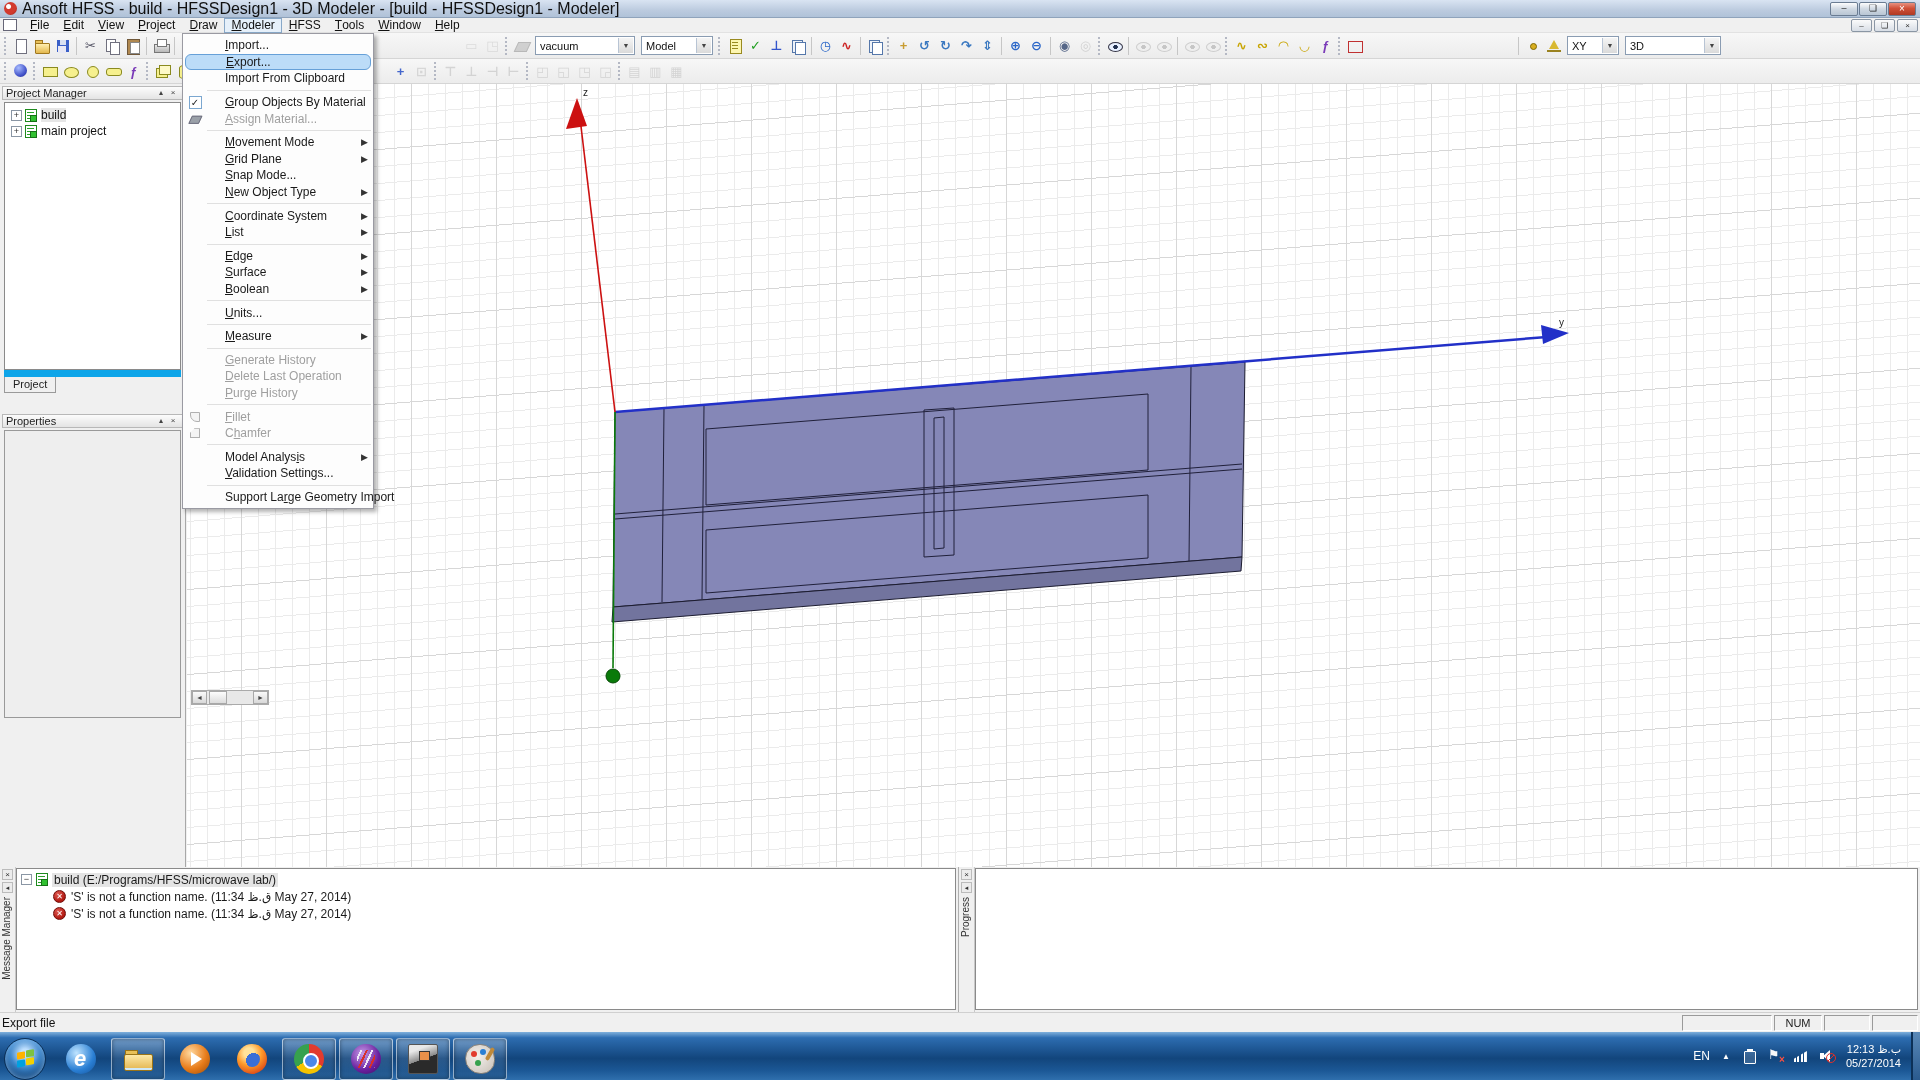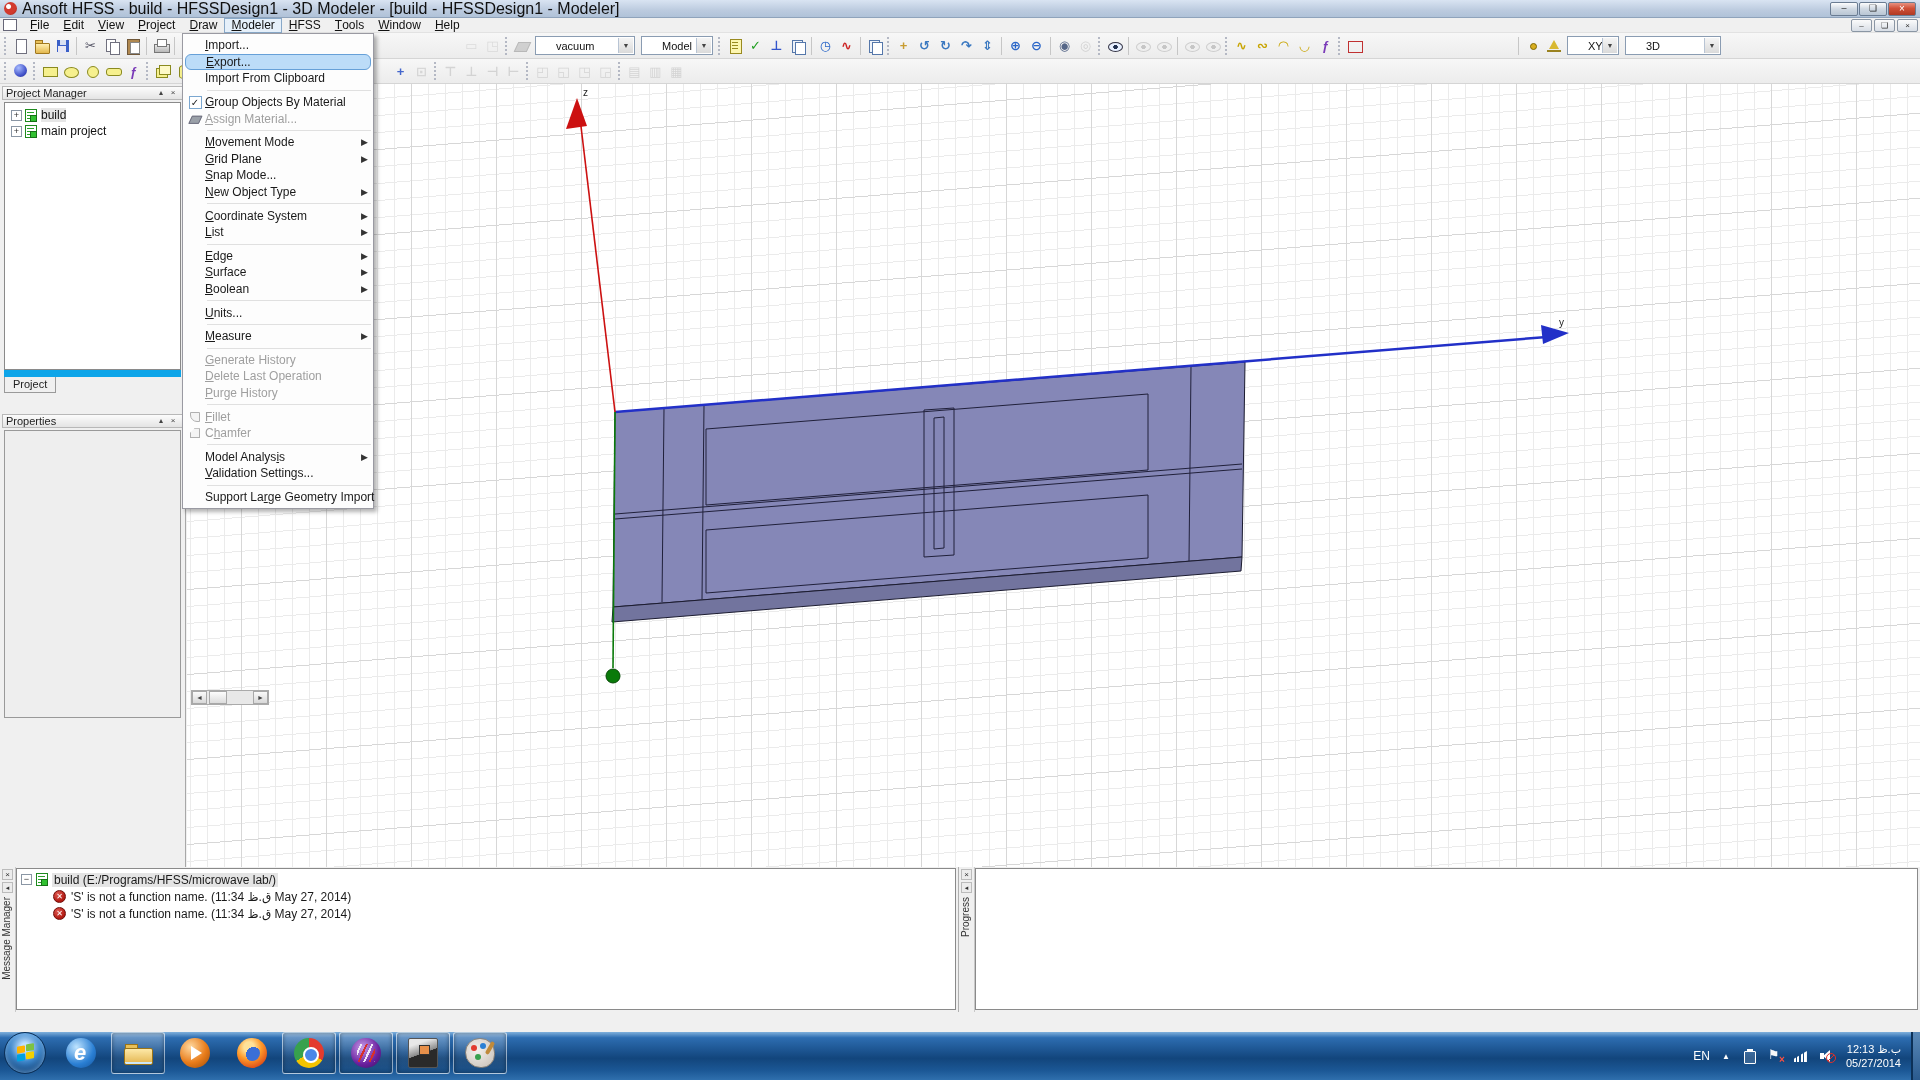--- a/index.html
+++ b/index.html
@@ -36,21 +36,21 @@
   #tb2{top:59px;height:25px;}
   .ti{width:19px;height:19px;margin:0 1px;display:flex;align-items:center;justify-content:center;
     font-size:13px;line-height:1;flex:none;}
   .ti.d{opacity:.4;filter:grayscale(1);}
   .gi{font-weight:bold;}
   .tsep{width:1px;height:18px;background:#c6c6c6;margin:0 3px;flex:none;}
   .tgrip{width:2px;height:18px;border-left:2px dotted #b4b8c4;margin:0 4px 0 2px;flex:none;}
   .tgap{flex:none;height:1px;}
   .tsel{height:19px;margin:0 3px;border:1px solid #8a9cb2;background:#fff;font-size:11px;color:#111;
     display:flex;align-items:center;padding-left:4px;position:relative;flex:none;}
-  .tsel .tselv{white-space:nowrap;margin-left:16px;}
+  .tsel .tselv{white-space:nowrap;}
   .tsel .arr{position:absolute;right:1px;top:1px;bottom:1px;width:15px;
     background:linear-gradient(#f5f5f5,#dadada);border-left:1px solid #b8c4d4;
     display:flex;align-items:center;justify-content:center;font-size:7px;color:#444;}
 
   
   .ci{width:16px;height:16px;position:relative;display:block;flex:none;}
   .ci-page:before{content:"";position:absolute;left:3px;top:1px;width:9px;height:13px;background:#fff;border:1px solid #70707e;}
   .ci-folder:before{content:"";position:absolute;left:1px;top:2px;width:6px;height:3px;background:#e8c05a;border:1px solid #a07820;border-bottom:none;}
   .ci-folder:after{content:"";position:absolute;left:1px;top:5px;width:13px;height:9px;background:linear-gradient(#ffeeb0,#e3b84e);border:1px solid #a07820;border-radius:1px;}
   .ci-disk:before{content:"";position:absolute;left:2px;top:2px;width:12px;height:12px;background:#3a5fc8;}
@@ -83,21 +83,21 @@
   .ci-point:before{content:"";position:absolute;left:5px;top:5px;width:5px;height:5px;border-radius:50%;background:#d8ae20;border:1px solid #806800;}
   .ci-boat:before{content:"";position:absolute;left:3px;top:2px;width:0;height:0;
     border-left:5px solid transparent;border-right:5px solid transparent;border-bottom:9px solid #d8b830;}
   .ci-boat:after{content:"";position:absolute;left:1px;top:12px;width:14px;height:2px;background:#9a8220;}
 
   
   #modeler-menu{position:absolute;left:182px;top:33px;width:192px;background:#fdfdfd;
     border:1px solid #9a9aa2;box-shadow:3px 3px 4px rgba(0,0,0,.3);z-index:60;padding:3px 0;}
   .mi{height:16.6px;display:flex;align-items:center;position:relative;font-size:12px;color:#1a1a1a;padding:0 6px 0 2px;}
   .mi .mleft{width:20px;display:flex;align-items:center;justify-content:center;flex:none;}
-  .mi .mlab{white-space:nowrap;}
+  .mi .mlab{white-space:nowrap;margin-left:20px;}
   .mi .marr{position:absolute;right:5px;font-size:9px;color:#333;}
   .mi.dis{color:#9f9f9f;}
   .mi.hl{background:#bcdcf8;border:1px solid #66a0d8;border-radius:6px;margin:0 2px;padding:0 4px 0 0;}
   .msep{height:1px;background:#e0e0e0;margin:3px 2px 3px 24px;}
   .mchk{width:13px;height:13px;border:1px solid #7ba7d0;background:#fff;display:flex;align-items:center;justify-content:center;
     font-size:10px;color:#222;font-weight:bold;}
   .mcorner{width:10px;height:10px;border:1px solid #b0b0b0;border-radius:0 0 0 7px;background:#f4f4f4;}
   .mcorner.ch{border-radius:0;clip-path:polygon(0 45%,45% 0,100% 0,100% 100%,0 100%);}
   .mi u{text-decoration:underline;}
 
@@ -153,21 +153,21 @@
 
   
   #statusbar{position:absolute;left:0;top:1012px;width:1920px;height:20px;background:#f0f0f0;border-top:1px solid #d0d0d0;
     display:flex;align-items:center;font-size:12px;color:#111;padding:0 2px;}
   #statusbar .sp{flex:1;}
   .sb-cell{height:16px;border:1px solid;border-color:#9a9a9a #fff #fff #9a9a9a;margin-left:2px;
     display:flex;align-items:center;justify-content:center;font-size:11px;color:#222;}
 
   
   #taskbar{position:absolute;left:0;top:1032px;width:1920px;height:48px;
-    background:linear-gradient(#7fb0dc,#2d6db1 12%,#12457c 55%,#1b5795 80%,#2f6fad);display:flex;align-items:flex-start;padding-left:4px;}
+    background:linear-gradient(#7fb0dc,#2d6db1 12%,#12457c 55%,#1b5795 80%,#2f6fad);display:flex;align-items:flex-end;padding-left:4px;}
   .orb{width:42px;height:42px;border-radius:50%;flex:none;margin-right:8px;position:relative;
     background:radial-gradient(circle at 50% 35%, #bfe0ff 0 12%, #3d85c9 45%, #12457c 75%);
     border:1px solid #0c3057;box-shadow:0 0 6px rgba(160,210,255,.8) inset;}
   .orb:before{content:"";position:absolute;left:12px;top:13px;width:8px;height:7px;background:#ffb300;border-radius:1px;
     box-shadow:9px -1px 0 #7dc242,0px 8px 0 #00a1e0,9px 7px 0 #f4d000;transform:skewY(-8deg);}
   .tbtn{width:54px;height:42px;border-radius:3px;display:flex;align-items:center;justify-content:center;flex:none;margin-right:3px;}
   .tbtn.pressed{background:linear-gradient(rgba(255,255,255,.32),rgba(255,255,255,.10) 50%,rgba(0,0,0,.12));
     border:1px solid rgba(255,255,255,.5);box-shadow:0 0 4px rgba(0,0,0,.4) inset;}
   .app{width:30px;height:30px;position:relative;display:block;}
   .app-ie{border-radius:50%;background:radial-gradient(circle at 35% 30%,#bfe4ff,#2a7fd4 60%,#14529a);}
@@ -629,20 +629,30 @@
     <div id="progdock" class="dock">
       <div class="vstrip">
         <span class="vx">×</span>
         <span class="vc">◂</span>
         <span class="vlabel">Progress</span>
       </div>
       <div class="dockbody"></div>
     </div>
   </div>
 
+  <div id="statusbar">
+    <span>Export file</span>
+    <span class="sp"></span>
+    <span id="sbcells" style="display:flex;">
+        <span class="sb-cell" style="width: 90px;"></span>
+        <span class="sb-cell" style="width: 48px;">NUM</span>
+        <span class="sb-cell" style="width: 46px;"></span>
+        <span class="sb-cell" style="width: 46px;"></span>
+      </span>
+  </div>
 
   <div id="taskbar">
     <div class="orb"></div>
     <span id="taskapps" style="display:flex;">
         <div class="tbtn">
           <span class="app app-ie"></span>
         </div>
         <div class="tbtn pressed">
           <span class="app app-folder"></span>
         </div>

